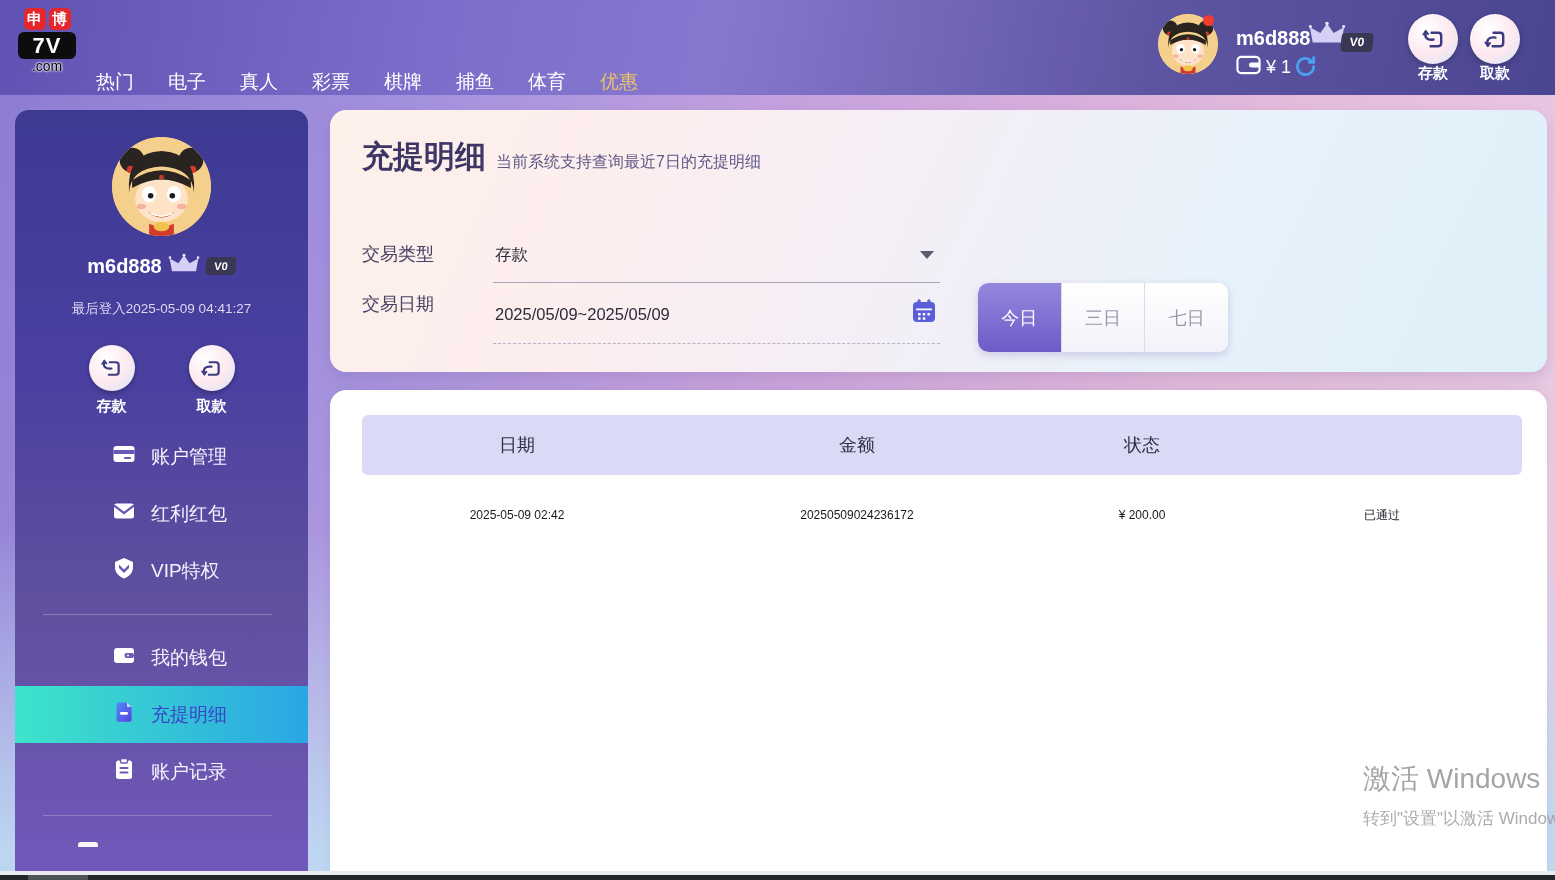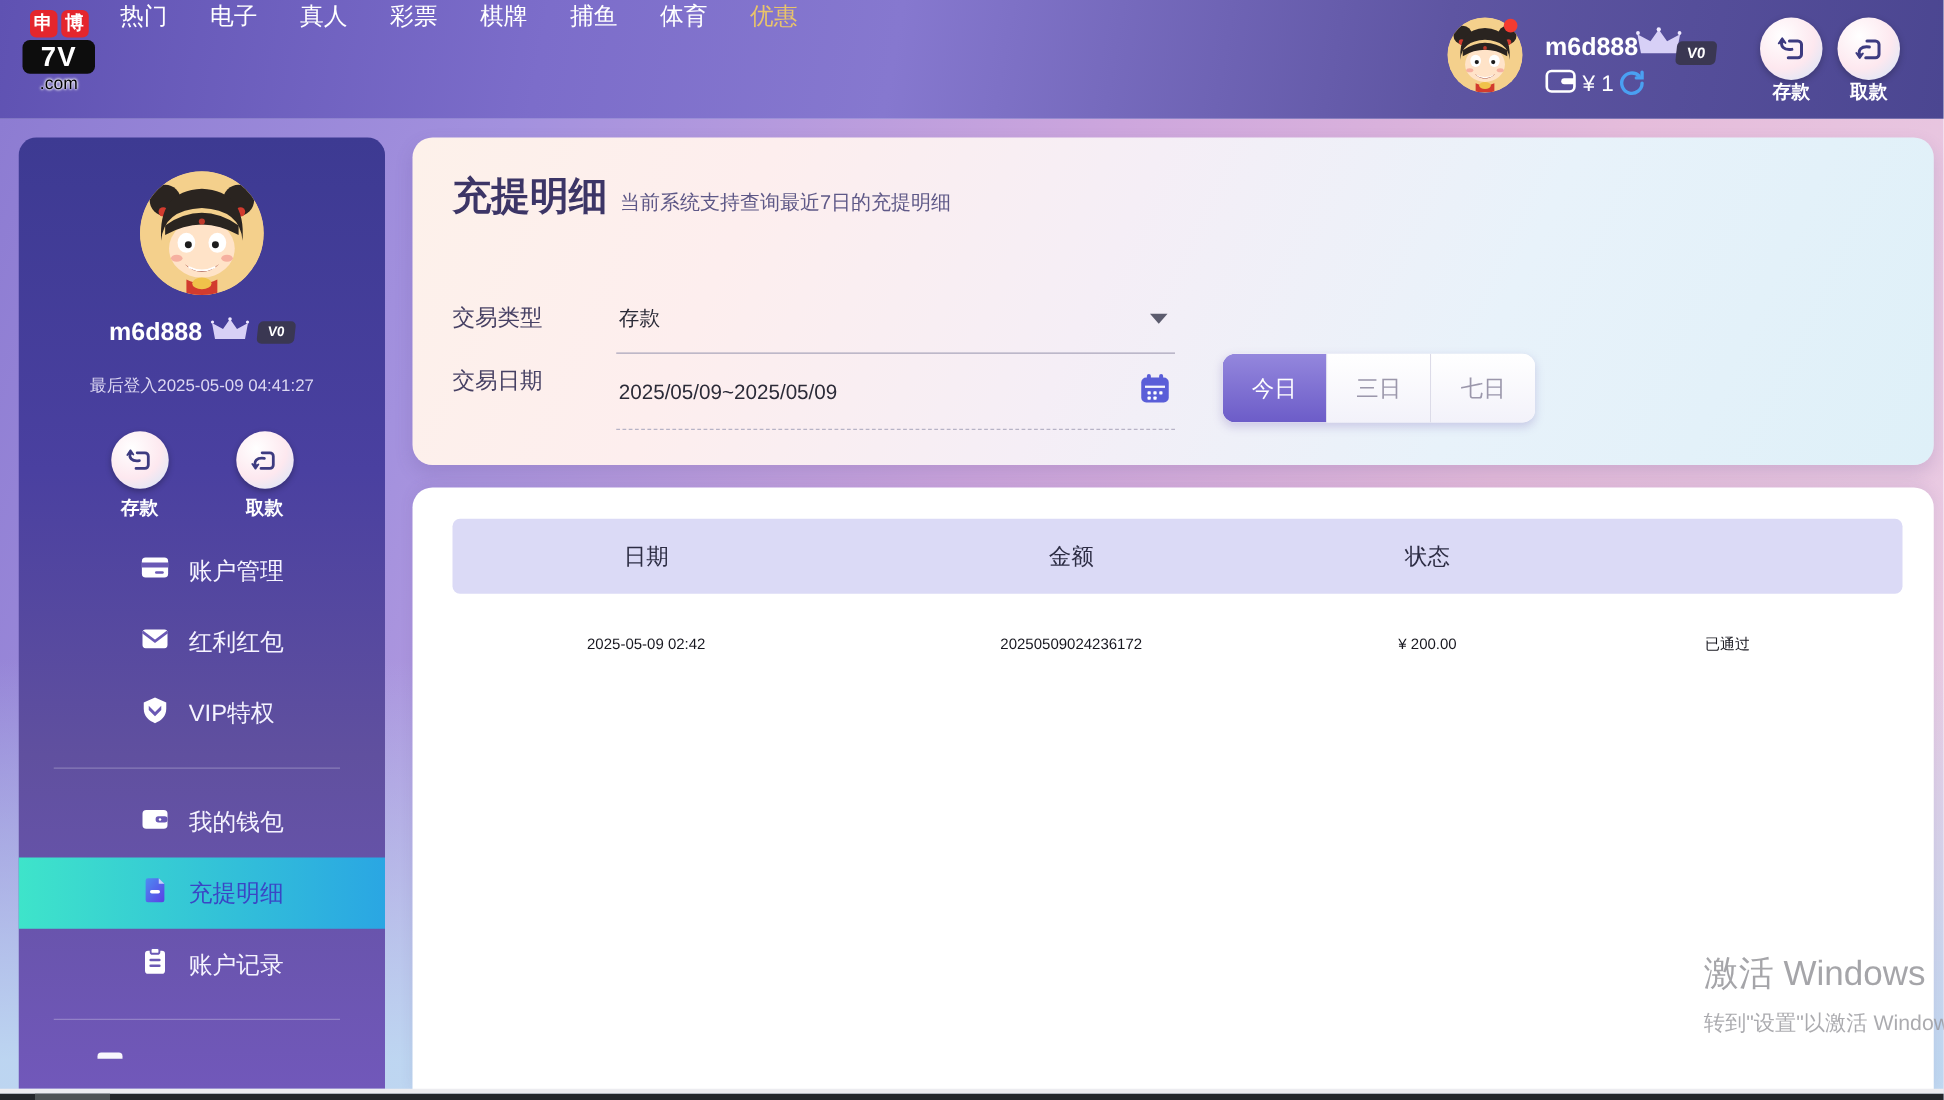--- a/index.html
+++ b/index.html
@@ -22,21 +22,21 @@
   .header {
     position:absolute; left:0; top:0; width:1555px; height:95px;
     background:linear-gradient(100deg,#5f52b2 0%,#7c6dca 28%,#8678cf 46%,#5e55a2 74%,#4b4691 100%);
     z-index:5;
   }
   .logo { position:absolute; left:16px; top:8px; width:62px; text-align:center; cursor:pointer; }
   .logo-row { display:flex; gap:3px; justify-content:center; }
   .logo-sq { width:22px; height:22px; background:#e4262d; border-radius:5px; color:#fff; font-size:15px; font-weight:bold; line-height:22px; }
   .logo-7v { margin:2px auto 0; background:#0d0d0d; border-radius:6px; color:#fff; font-weight:bold; font-size:22px; line-height:27px; width:58px; letter-spacing:1px; }
   .logo-com { color:#000; font-weight:400; font-size:14px; line-height:15px; text-shadow:0 0 2px #fff,0 0 2px #fff,0 0 3px #fff; }
-  .nav { position:absolute; left:96px; top:0; height:95px; display:flex; align-items:flex-start; gap:34px; }
+  .nav { position:absolute; left:96px; top:0; height:95px; display:flex; align-items:flex-end; gap:34px; }
   .nav a { color:#fff; font-size:19px; text-decoration:none; cursor:pointer; white-space:nowrap; }
   .nav a.gold { color:#e9c46a; }
   .avatar { position:absolute; left:1158px; top:14px; width:60px; height:60px; border-radius:50%; overflow:hidden; cursor:pointer; background:#f4d08c; }
   .red-dot { position:absolute; left:1203px; top:15px; width:11px; height:11px; border-radius:50%; background:#f33b30; }
   .hname { position:absolute; left:1236px; top:27px; font-size:20px; font-weight:bold; color:#fff; }
   .hcrown { position:absolute; left:1308px; top:21px; }
   .hv0 { position:absolute; left:1341px; top:33px; width:32px; height:19px; background:#3a3752; border-radius:4px; color:#fff; font-size:12px; font-weight:bold; text-align:center; line-height:19px; transform:skewX(-6deg); }
   .hwallet { position:absolute; left:1236px; top:55px; }
   .hbal { position:absolute; left:1266px; top:57px; font-size:18px; color:#fff; }
   .hrefresh { position:absolute; left:1294px; top:55px; cursor:pointer; }
@@ -79,21 +79,21 @@
   .fc-sub { font-size:16px; color:#5e5887; }
   .f-label { position:absolute; left:32px; font-size:18px; color:#474164; }
   .f-value { position:absolute; left:165px; font-size:16.5px; color:#2b2b38; }
   .row1-label { top:132px; } .row1-value { top:134px; }
   .row2-label { top:182px; } .row2-value { top:195px; }
   .caret-down { position:absolute; left:590px; top:141px; width:0; height:0; cursor:pointer;
     border-left:7px solid transparent; border-right:7px solid transparent; border-top:8px solid #5c5c6e; }
   .underline-solid { position:absolute; left:163px; top:172px; width:447px; border-bottom:1px solid #a9a5bb; cursor:pointer; }
   .underline-dash  { position:absolute; left:163px; top:233px; width:447px; border-bottom:1px dashed #b7b3c6; cursor:pointer; }
   .cal-icon { position:absolute; left:580px; top:187px; cursor:pointer; }
-  .quick-group { position:absolute; left:648px; top:173px; width:250px; height:55px; background:#fff;
+  .quick-group { position:absolute; left:648px; top:173px; width:250px; height:69px; background:#fff;
     border-radius:10px; box-shadow:0 3px 8px rgba(120,100,180,.28); display:flex; overflow:hidden; }
   .qb { flex:1; display:flex; align-items:center; justify-content:center; font-size:18px; color:#9b97ab; cursor:pointer; border-right:1px solid #dcdbe8; background:linear-gradient(180deg,#ffffff,#f3f2fa); }
   .qb:last-child { border-right:none; }
   .qb.active { background:linear-gradient(180deg,#9487dd,#6c5cc8); color:#fff; border-radius:10px 0 0 10px; }
   
   .table-card { position:absolute; left:330px; top:390px; width:1217px; height:483px; background:#fff;
     border-radius:16px 16px 0 0; box-shadow:0 -2px 10px rgba(90,70,140,.10); z-index:3;padding-left:33px; }
   .thead { position:absolute; left:32px; top:25px; width:1160px; height:60px; background:#dbdaf6; border-radius:6px;
     display:grid; grid-template-columns:310px 370px 200px 280px; align-items:center; text-align:center;
     font-size:18px; color:#2d2d44; }

